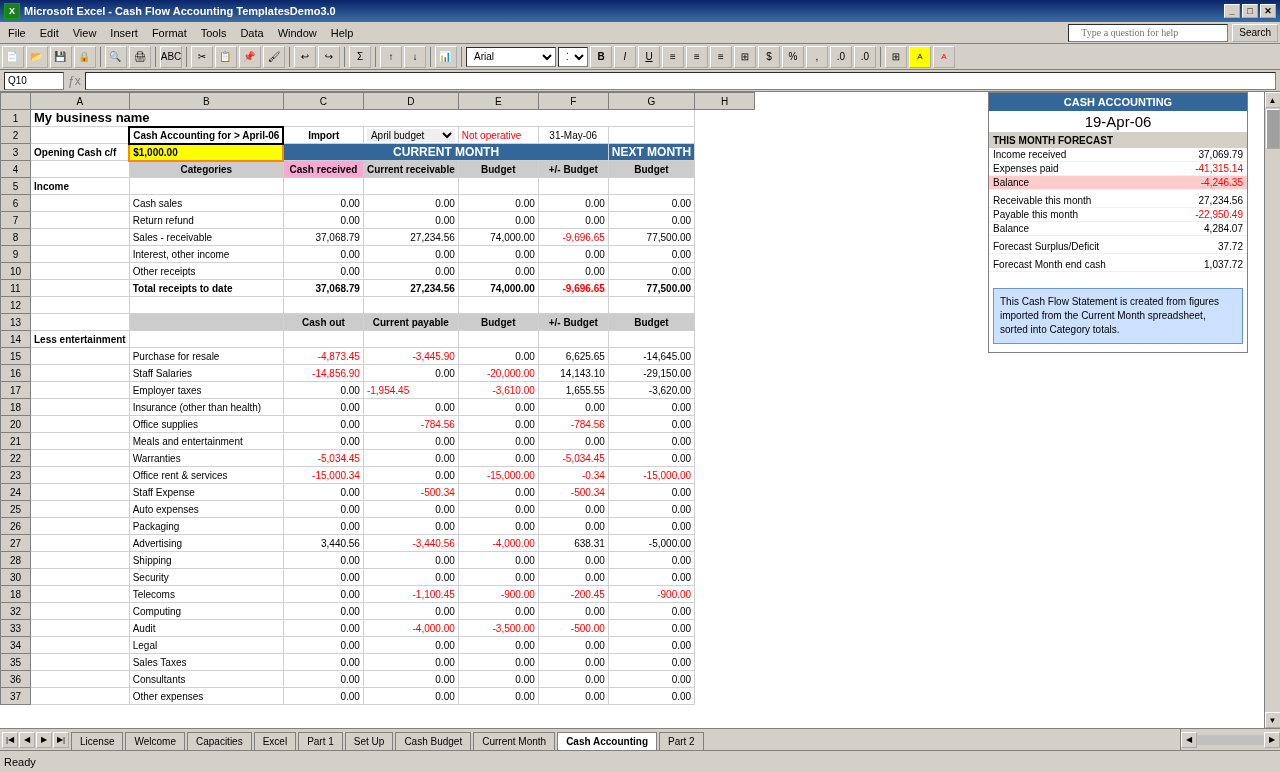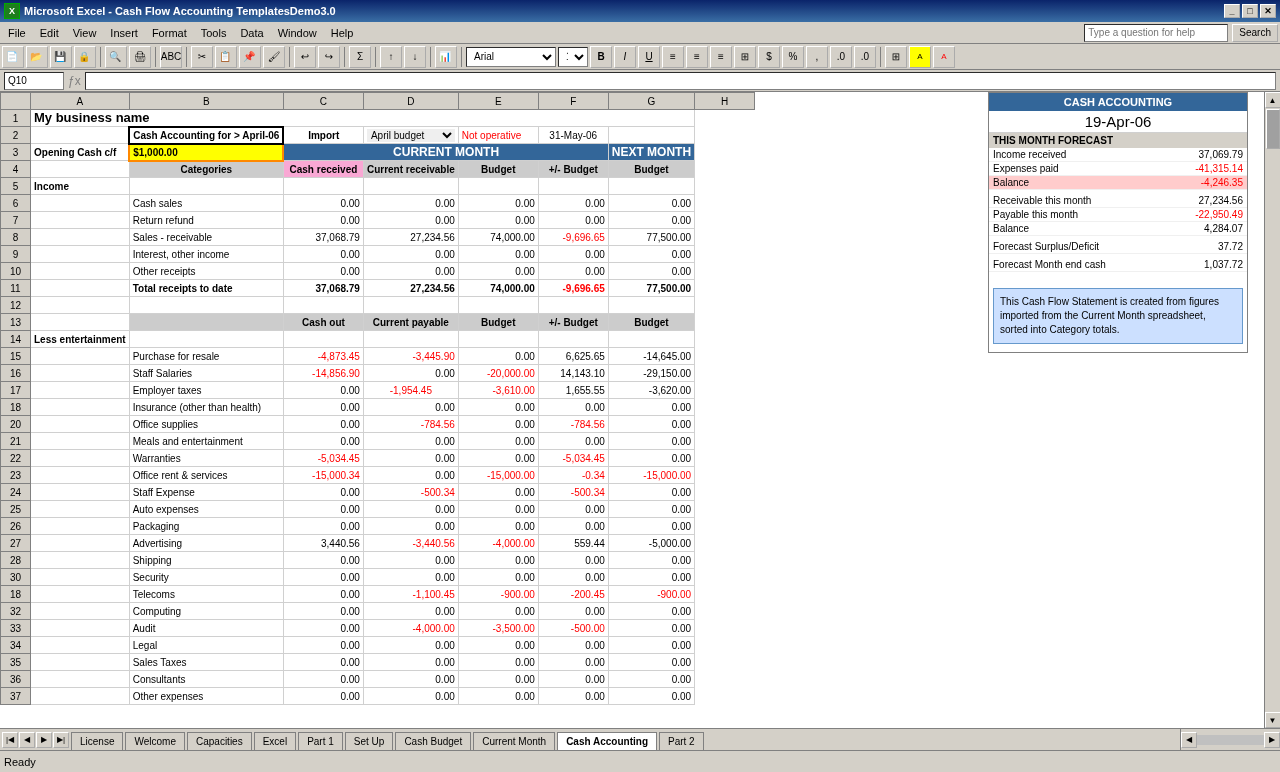--- a/index.html
+++ b/index.html
@@ -32,25 +32,26 @@
       border-bottom: 1px solid #808080;
       gap: 2px;
     }
     .menu-item {
       padding: 2px 6px;
       font-size: 11px;
       cursor: pointer;
       color: #000;
     }
     .help-input {
-      width: 144px;
+      width: 160px;
       height: 18px;
       border: 1px inset #808080;
       font-size: 10px;
-      padding: 1px 3px;
+      padding: 1px 12px;
+      font-family: Liberation Serif, serif;
     }
     .help-btn {
       height: 18px;
       padding: 1px 6px;
       font-size: 10px;
       background: #d4d0c8;
       border: 1px outset #fff;
       cursor: pointer;
       margin-left: 2px;
     }
@@ -535,21 +536,21 @@
                 <td style="text-align: right;">0.00</td>
                 <td style="color: red; text-align: right;">-20,000.00</td>
                 <td style="text-align: right;">14,143.10</td>
                 <td style="text-align: right;">-29,150.00</td>
               </tr>
               <tr>
                 <th class="col-header">17</th>
                 <td></td>
                 <td>Employer taxes</td>
                 <td style="text-align: right;">0.00</td>
-                <td style="color: red; text-align: center;">-1,954.45</td>
+                <td style="color: red; text-align: left;">-1,954.45</td>
                 <td style="color: red; text-align: right;">-3,610.00</td>
                 <td style="text-align: right;">1,655.55</td>
                 <td style="text-align: right;">-3,620.00</td>
               </tr>
               <tr>
                 <th class="col-header">18</th>
                 <td></td>
                 <td>Insurance (other than health)</td>
                 <td style="text-align: right;">0.00</td>
                 <td style="text-align: right;">0.00</td>
@@ -627,21 +628,21 @@
                 <td style="text-align: right;">0.00</td>
                 <td style="text-align: right;">0.00</td>
               </tr>
               <tr>
                 <th class="col-header">27</th>
                 <td></td>
                 <td>Advertising</td>
                 <td style="text-align: right;">3,440.56</td>
                 <td style="color: red; text-align: right;">-3,440.56</td>
                 <td style="color: red; text-align: right;">-4,000.00</td>
-                <td style="text-align: right;">559.44</td>
+                <td style="text-align: right;">638.31</td>
                 <td style="text-align: right;">-5,000.00</td>
               </tr>
               <tr>
                 <th class="col-header">28</th>
                 <td></td>
                 <td>Shipping</td>
                 <td style="text-align: right;">0.00</td>
                 <td style="text-align: right;">0.00</td>
                 <td style="text-align: right;">0.00</td>
                 <td style="text-align: right;">0.00</td>

